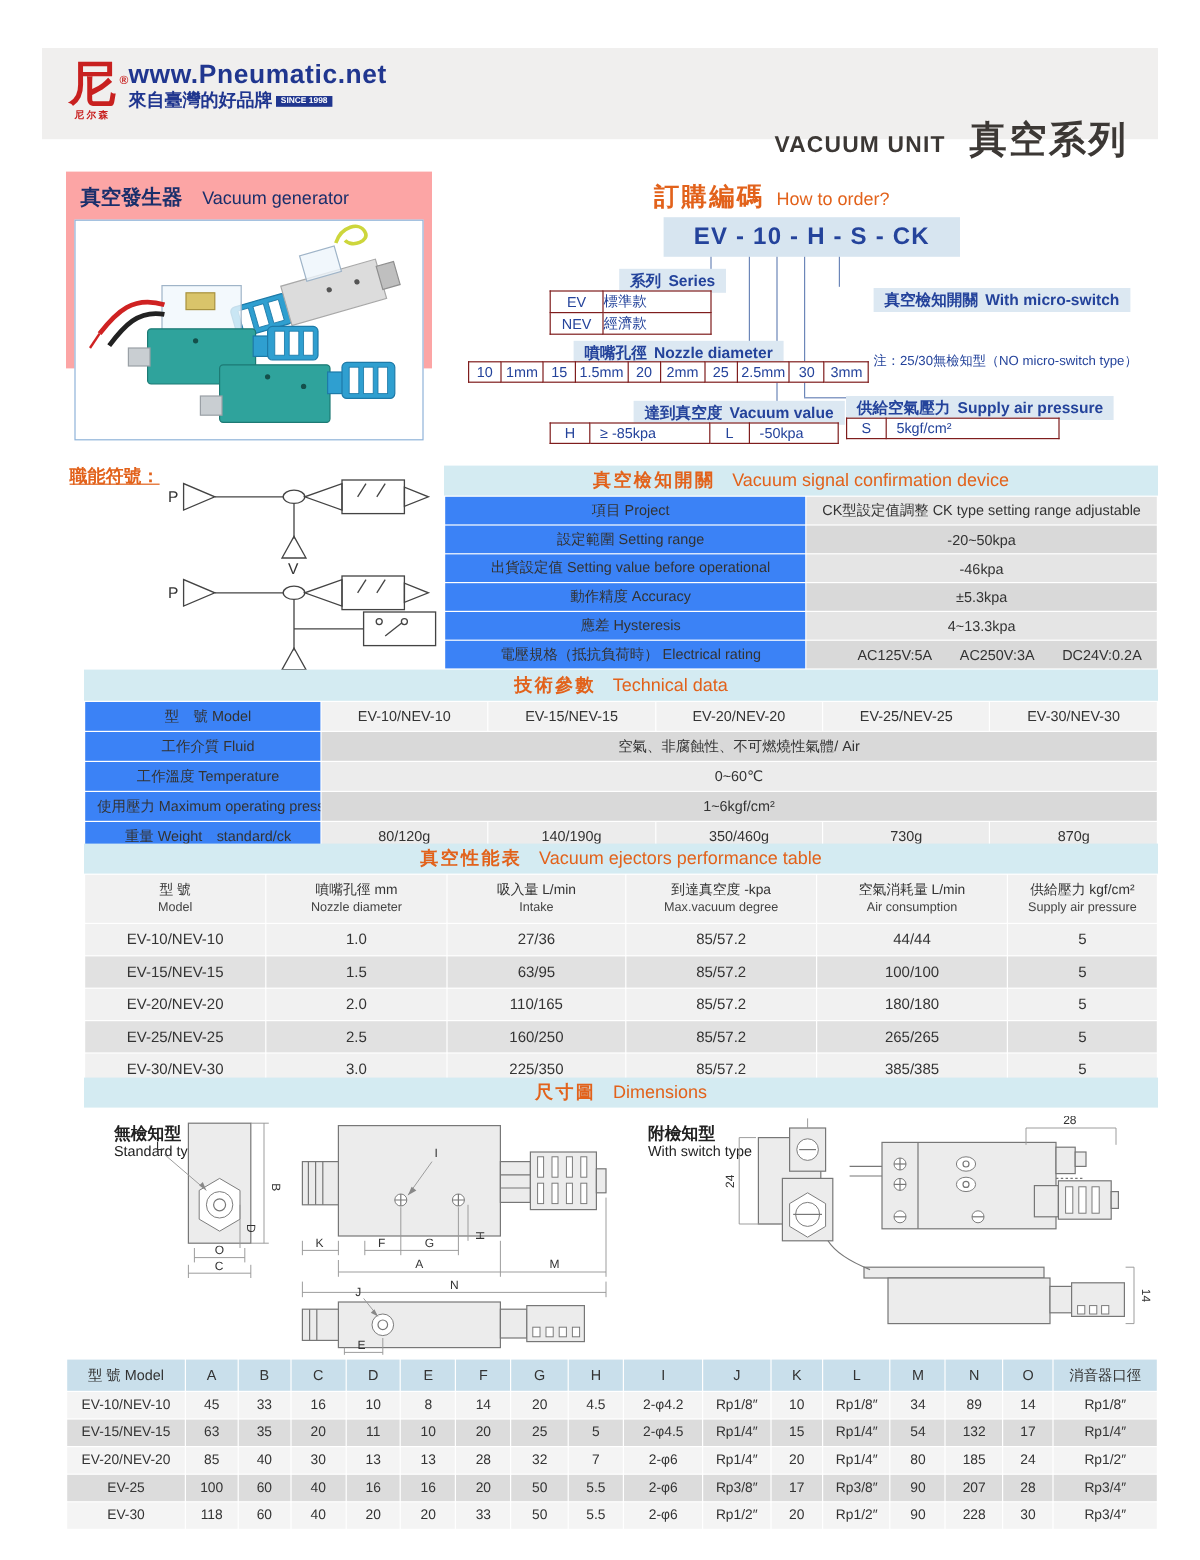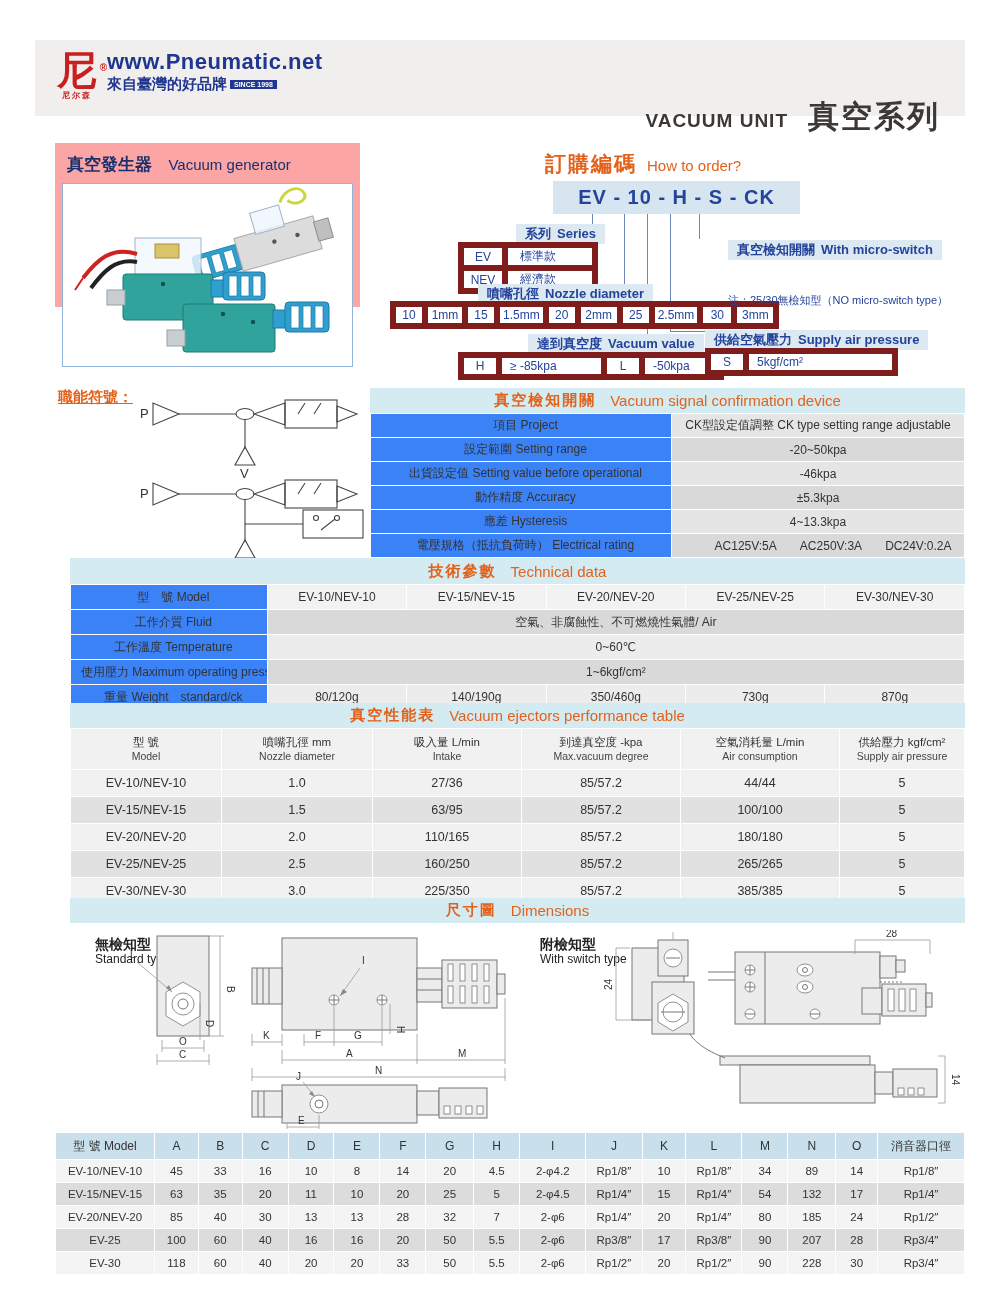--- a/index.html
+++ b/index.html
@@ -28,23 +28,23 @@
   
   .order-title{left:545px;top:150px;display:flex;align-items:baseline;gap:10px;}
   .ot-cn{color:#e2621b;font-size:21px;font-weight:bold;letter-spacing:2px;}
   .ot-en{color:#e2621b;font-size:15px;}
   .code-box{left:553px;top:181px;width:247px;height:33px;background:#d7e5f0;display:flex;align-items:center;justify-content:center;color:#24439b;font-size:20px;font-weight:bold;letter-spacing:1px;}
   .vline{position:absolute;width:1px;background:#6c86b8;}
   .hline{position:absolute;height:1px;background:#6c86b8;}
   .chip{position:absolute;background:#dce8f2;color:#24439b;font-size:13px;font-weight:bold;padding:1px 9px;white-space:nowrap;}
   .chip .cn{margin-right:6px;}
   .otable{position:absolute;border-collapse:collapse;background:#fff;table-layout:fixed;}
-  .otable td{border:6px solid #7f1d1d;color:#24439b;font-size:12px;text-align:center;padding:0 3px;height:16px;white-space:nowrap;}
+  .otable td{border:1px solid #7f1d1d;color:#24439b;font-size:12px;text-align:center;padding:0 3px;height:16px;white-space:nowrap;}
   .otable td.l{text-align:left;padding-left:8px;}
-  .series-t td:nth-child(2),.switch-t td:nth-child(2){text-align:left;padding-left:12px;}
+  .series-t td:nth-child(2),.switch-t td:nth-child(2){text-align:left;padding-left:0;}
   .note{left:728px;top:293px;color:#24439b;font-size:11px;white-space:nowrap;}
   
   .band{position:absolute;background:#d4ebf2;display:flex;align-items:center;justify-content:center;gap:14px;}
   .band .cn{color:#e2621b;font-size:15px;font-weight:bold;letter-spacing:2px;}
   .band .en{color:#e2621b;font-size:15px;}
   
   .gtable{position:absolute;border-collapse:separate;border-spacing:1px;table-layout:fixed;}
   .gtable td,.gtable th{font-size:12px;color:#333;text-align:center;font-weight:normal;overflow:hidden;white-space:nowrap;}
   .lab{background:#3b82f6;text-align:right;padding-left:10px;}
   .sig td{height:21px;}

